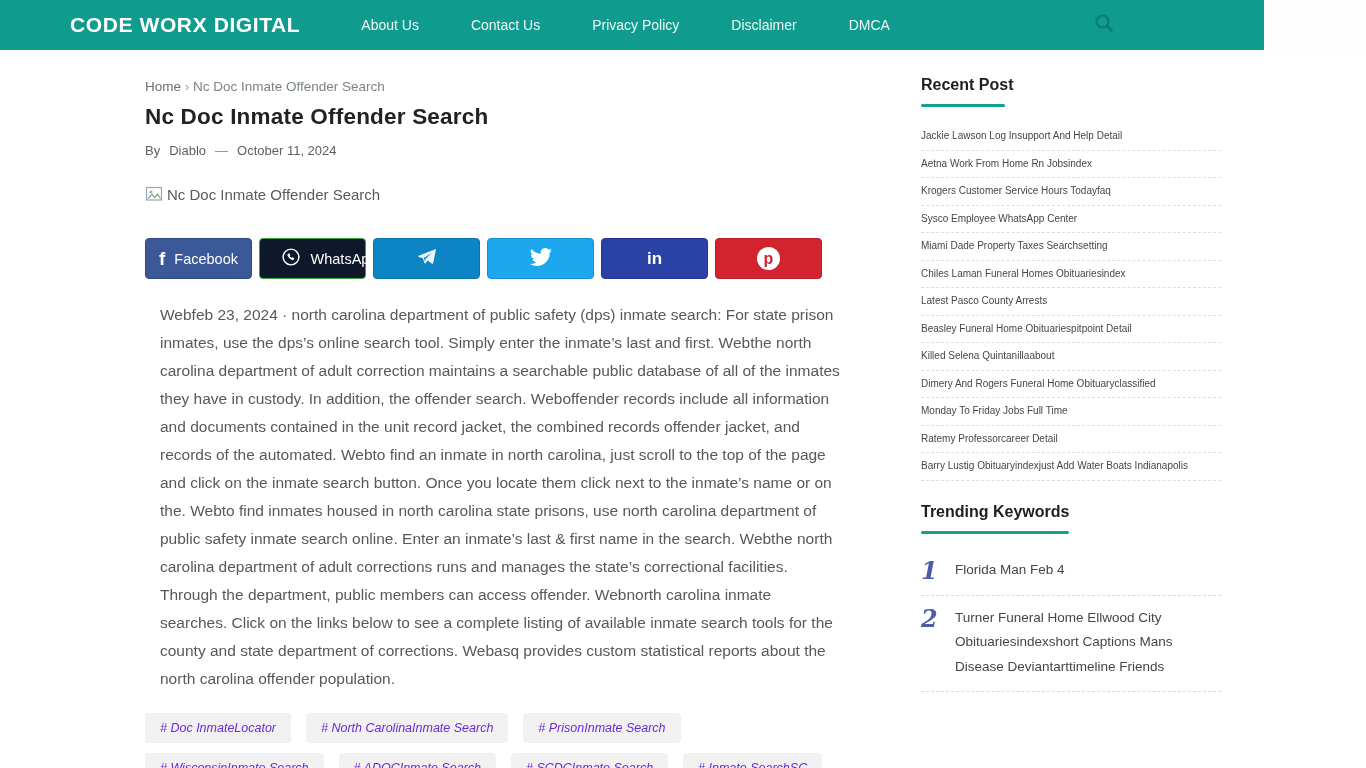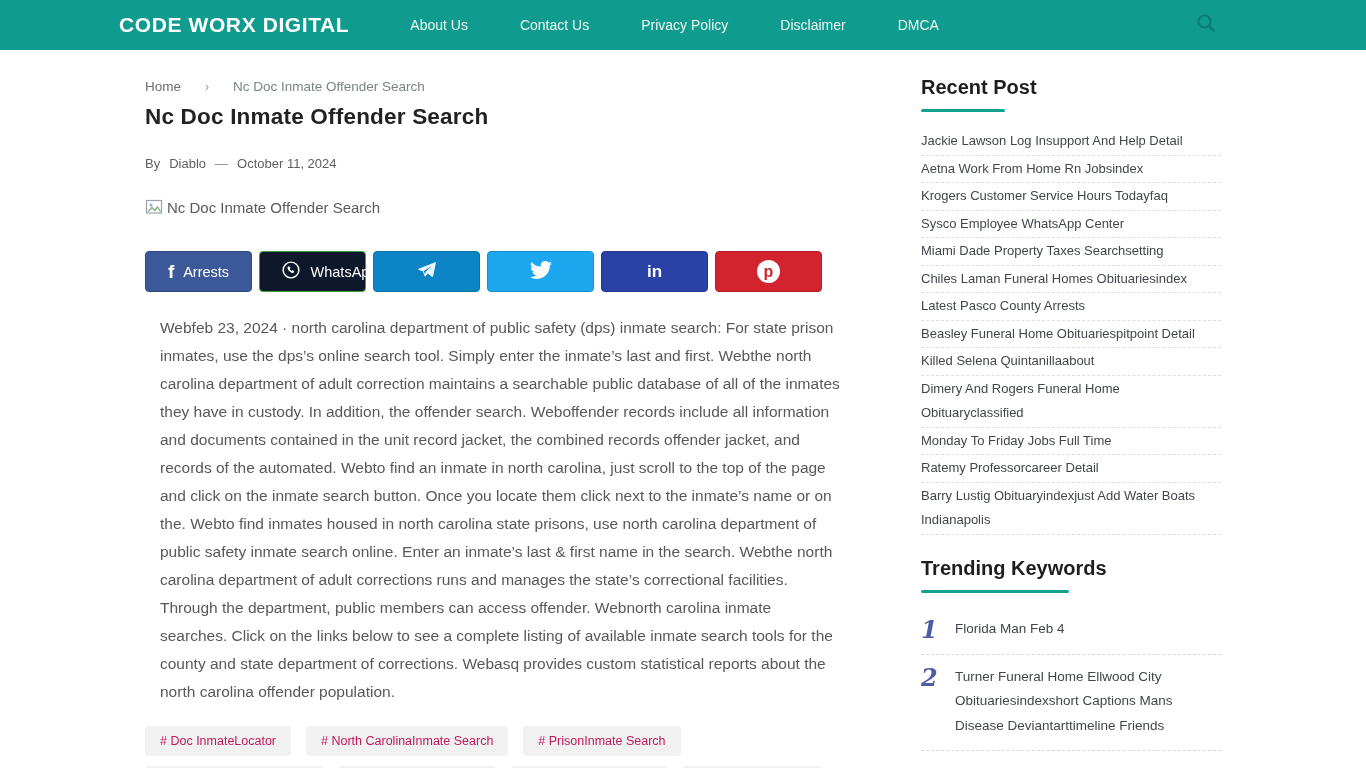--- a/index.html
+++ b/index.html
@@ -6,38 +6,38 @@
   html, body { margin:0; padding:0; }
   body {
     width:1366px; height:768px; overflow:hidden; background:#fdfdfe;
     font-family:"Liberation Sans", sans-serif; -webkit-font-smoothing:antialiased;
   }
   a { text-decoration:none; color:inherit; cursor:pointer; }
 
   
   .site-header {
     height:50px; background:#0f9b8e; display:flex; align-items:center;
-    padding:0 148px 0 119px; width:1366px;
+    padding:0 148px 0 70px; width:1264px;
   }
   .logo { color:#fff; font-size:21px; font-weight:700; letter-spacing:.6px; white-space:nowrap; }
   .main-nav { display:flex; gap:52px; margin-left:61px; }
   .nav-link { color:#eef7f5; font-size:14px; line-height:50px; white-space:nowrap; }
   .search-btn { margin-left:auto; width:24px; height:24px; display:flex; align-items:center; justify-content:center; cursor:pointer; }
 
   
   .container { display:flex; padding:0 145px; width:1366px; background:#fff; min-height:718px; }
   main { width:680px; padding-top:29px; }
   aside { width:300px; margin-left:96px; padding-top:26px; }
 
   
-  .breadcrumb { font-size:13.5px; color:#6d6d6d; display:flex; gap:24px; align-items:center; }
+  .breadcrumb { font-size:13.5px; color:#6d6d6d; display:flex; gap:4px; align-items:center; }
   .breadcrumb .sep { color:#9a9a9a; font-size:12px; }
   .breadcrumb .current { color:#7c8480; }
   h1.page-title { margin:10px 0 0; font-size:22.5px; font-weight:700; color:#222; letter-spacing:.2px; }
-  .byline { margin-top:26px; font-size:13px; color:#5f5f5f; display:flex; gap:9px; align-items:center; }
+  .byline { margin-top:13px; font-size:13px; color:#5f5f5f; display:flex; gap:9px; align-items:center; }
   .byline .dash { color:#8a8a8a; }
 
   
   .broken-img { margin-top:27px; display:flex; align-items:flex-start; gap:3px; color:#5a5a5a; font-size:15px; line-height:20px; }
 
   
   .share-row { margin-top:29px; display:flex; gap:7px; }
   .share {
     width:107px; height:41px; border-radius:4px; display:flex; align-items:center;
     justify-content:center; gap:9px; color:#fff;
@@ -56,32 +56,32 @@
     display:flex; align-items:center; justify-content:center; font-size:16px; font-weight:700; line-height:1;
   }
 
   
   .body-text { margin:22px 15px 0; width:680px; font-size:15.5px; line-height:28px; color:#585858; }
 
   
   .tags { margin-top:20px; display:flex; flex-wrap:wrap; gap:10px 15px; width:680px; }
   .tag {
     background:#f1f1f2; border-radius:4px; padding:8px 15px;
-    font-size:12.5px; color:#be185d; white-space:nowrap;
-  }
-
-  
-  .widget-title { font-size:20px; font-weight:700; color:#1e1e1e; margin:0; position:relative; padding-bottom:13px; }
+    font-size:12.5px; color:#6d28d9; white-space:nowrap;font-style:italic;
+  }
+
+  
+  .widget-title { font-size:16px; font-weight:700; color:#1e1e1e; margin:0; position:relative; padding-bottom:13px; }
   .widget-title::after { content:""; position:absolute; left:0; bottom:0; height:3px; background:#12a28f; border-radius:2px; }
   .widget.recent .widget-title::after { width:84px; }
   .widget.trend  .widget-title::after { width:148px; }
 
   .recent-list { list-style:none; margin:16px 0 0; padding:0; }
   .recent-item {
-    font-size:13px; color:#42464b; line-height:24.5px; padding:1px 0;
+    font-size:10px; color:#42464b; line-height:24.5px; padding:1px 0;
     border-bottom:1px dashed #dedede; cursor:pointer;
   }
 
   .widget.trend { margin-top:22px; }
   .trend-list { list-style:none; margin:14px 0 0; padding:0; }
   .trend-item { display:flex; gap:15px; padding:10px 0 12px; border-bottom:1px dashed #d9d9d9; }
   .trend-num {
     font-family:"DejaVu Serif", serif; font-style:italic; font-weight:700;
     font-size:24px; color:#4d5ca9; line-height:1.05; min-width:19px;
   }
@@ -135,21 +135,21 @@
           <circle cx="6" cy="7" r="1.6" fill="#8fb4d9"></circle>
           <path d="M3 13.5 L7 9.5 L10 12.5 L12.5 9 L15.5 13.5" fill="none" stroke="#7fae7f" stroke-width="1.3"></path>
         </svg>
       </span>
       <span>Nc Doc Inmate Offender Search</span>
     </div>
 
     <div class="share-row">
       <a class="share facebook">
         <span class="fb-f">f</span>
-        <span class="slabel">Arrests</span>
+        <span class="slabel">Facebook</span>
       </a>
       <a class="share whatsapp">
         <span>
           <svg width="22" height="22" viewBox="0 0 24 24">
             <circle cx="12" cy="12" r="8.6" fill="none" stroke="#fff" stroke-width="1.6"></circle>
             <path d="M9.1 8.3c.3-.3.75-.3 1.05 0l.95 1.05c.25.3.22.74-.06 1.02l-.5.5c.32.82 1.2 1.72 2.05 2.08l.52-.5c.28-.27.72-.3 1.02-.06l1.05.88c.32.27.34.75.05 1.05l-.57.58c-.4.4-1 .56-1.55.36-1.3-.48-2.5-1.27-3.42-2.32-.7-.82-1.24-1.78-1.5-2.82-.13-.56.06-1.13.46-1.53z" fill="#fff"></path>
           </svg>
         </span>
         <span class="slabel">WhatsApp</span>
       </a>

